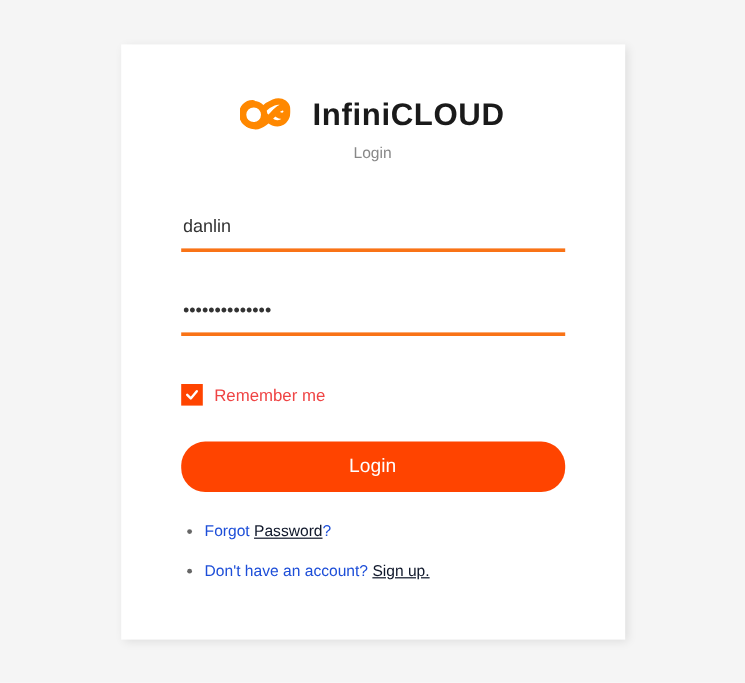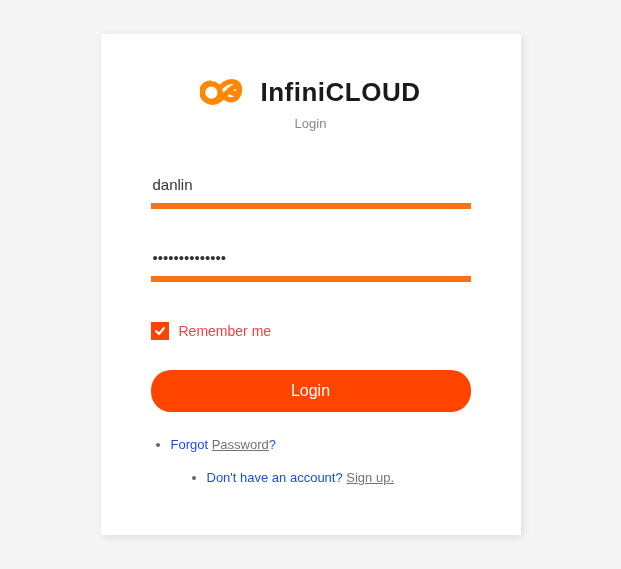--- a/index.html
+++ b/index.html
@@ -43,21 +43,21 @@
       letter-spacing: 0.5px;
     }
     .subtitle {
       font-size: 13px;
       color: #888;
       margin-top: 6px;
     }
     .input-field {
       width: 100%;
       border: none;
-      border-bottom: 6px solid #f97316;
+      border-bottom: 3px solid #f97316;
       padding: 10px 2px;
       font-size: 15px;
       outline: none;
       background: transparent;
       color: #333;
       margin-bottom: 30px;
     }
     .input-field::placeholder {
       color: #999;
     }
@@ -101,24 +101,23 @@
       padding-left: 20px;
       color: #999;
     }
     .link-list li {
       font-size: 13px;
       color: #666;
       margin-bottom: 18px;
     }
     .link-list li:last-child {
       margin-bottom: 0;
-      margin-left: 36px;
     }
     .link-list a {
-      color: #737373;
+      color: #0f172a;
       text-decoration: underline;
       cursor: pointer;
     }
     .link-text-plain {
       color: #1d4ed8;
     }
   </style>
 </head>
 <body>
 

